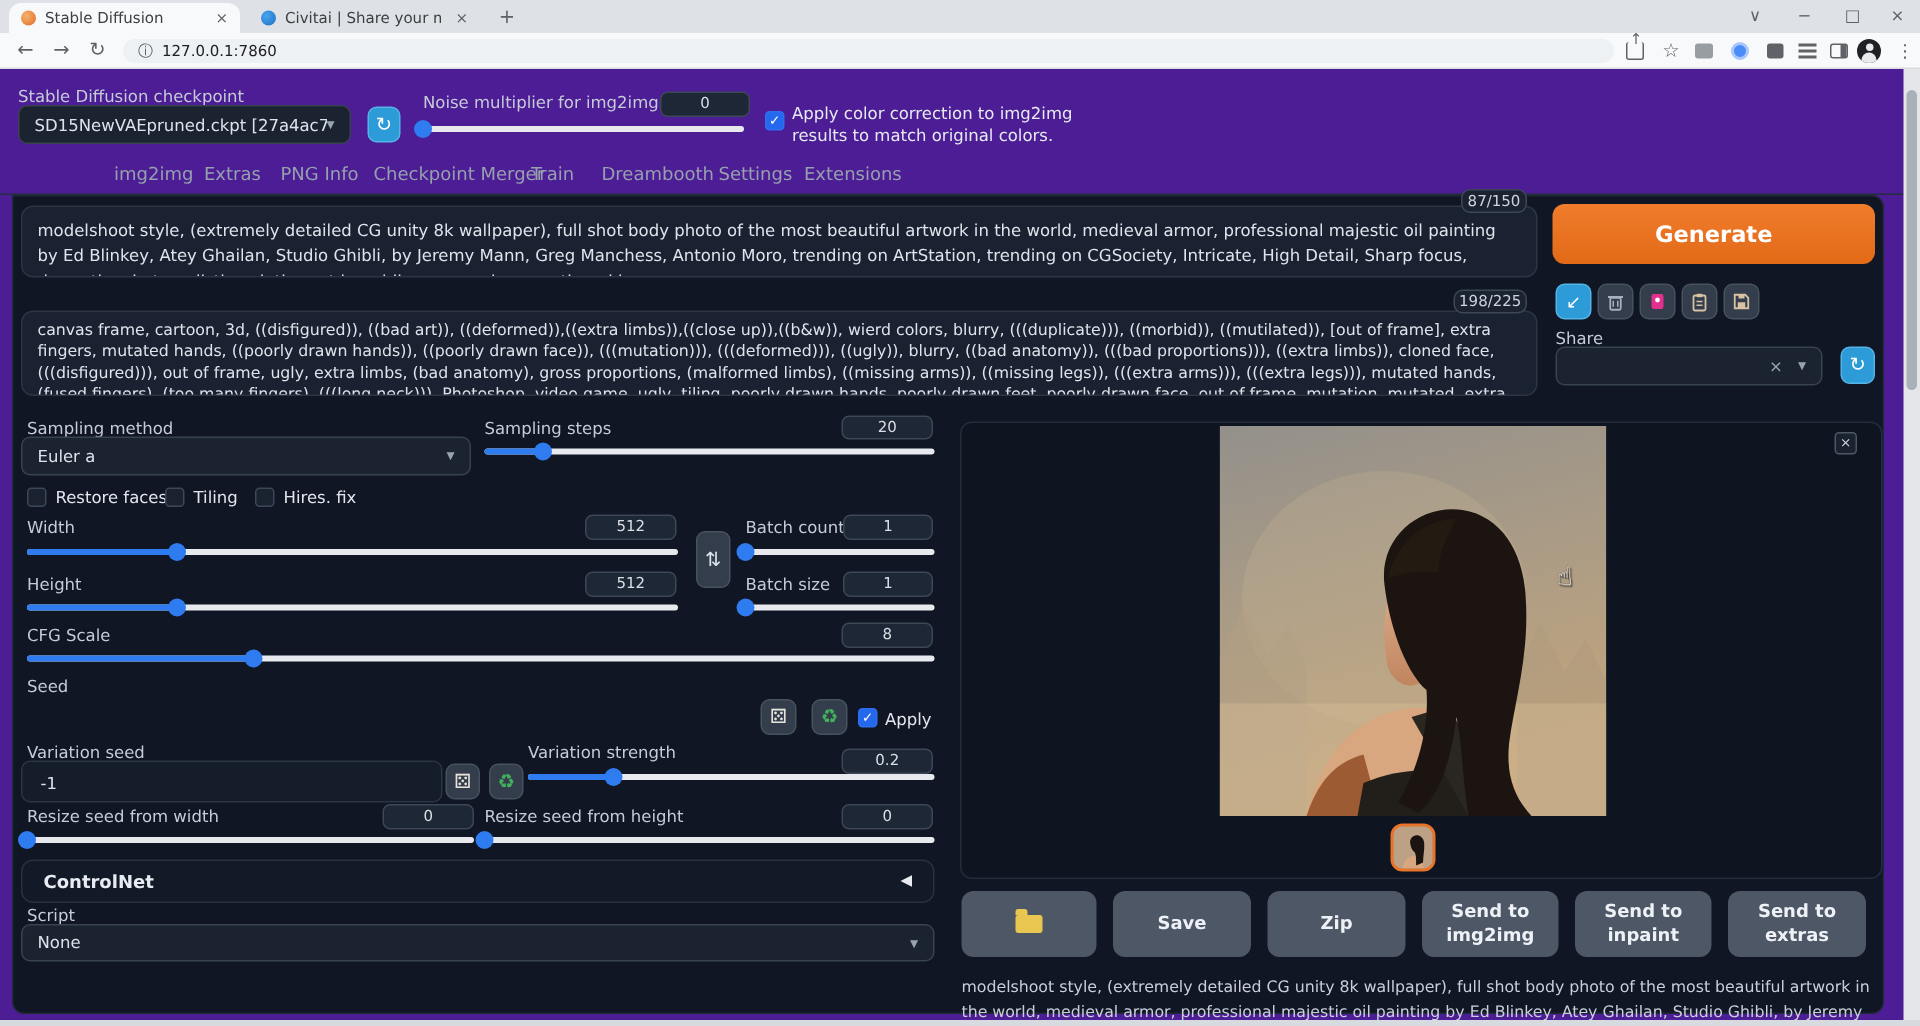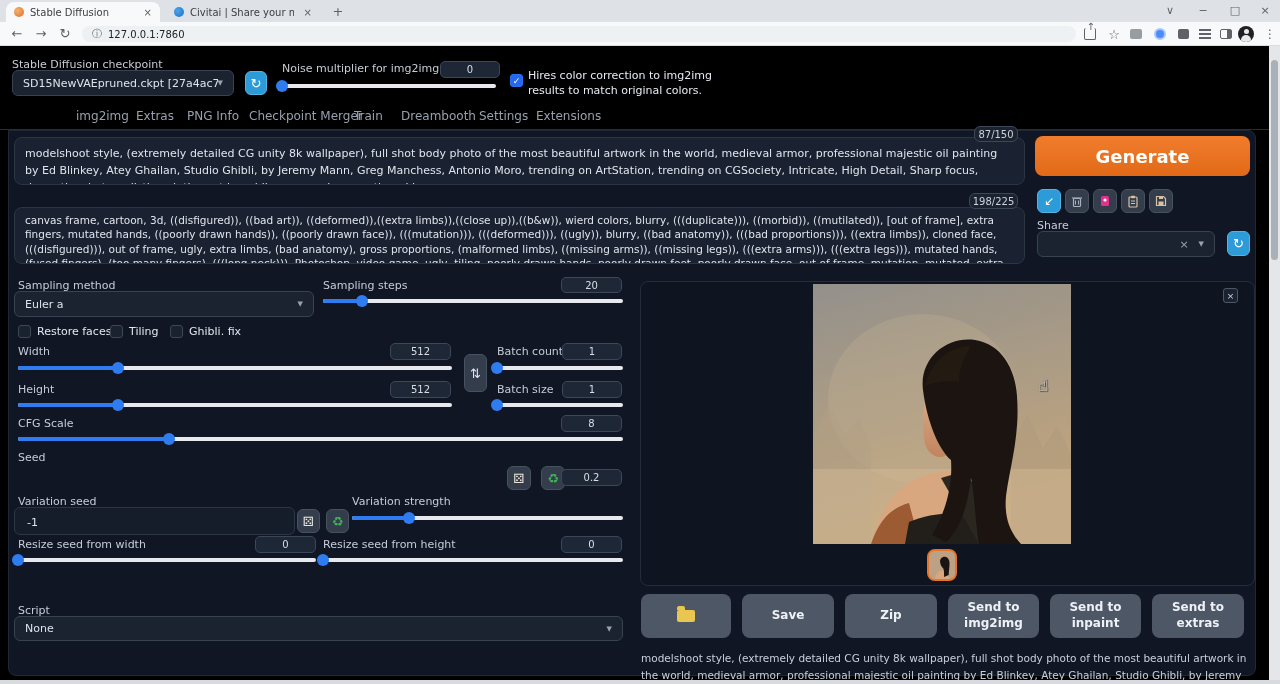--- a/index.html
+++ b/index.html
@@ -26,21 +26,21 @@
   .bluedot { position:absolute; top:6px; left:1154px; width:12px; height:12px; border-radius:50%; background:#4b8df8; border:2px solid #a9c7fb; }
   .puzzle { position:absolute; top:7px; left:1178px; width:11px; height:10px; background:#5f6368; border-radius:2px; }
   .listico { position:absolute; top:7px; left:1199px; width:12px; height:10px; border-top:2px solid #5f6368; border-bottom:2px solid #5f6368; }
   .listico::before { content:""; display:block; margin-top:2px; height:2px; background:#5f6368; }
   .panelico { position:absolute; top:7px; left:1220px; width:12px; height:10px; border:1.5px solid #5f6368; border-radius:2px; }
   .panelico::before { content:""; position:absolute; right:0; top:0; bottom:0; width:4px; background:#5f6368; }
   .shareico { position:absolute; top:6px; left:1084px; width:12px; height:12px; border:1.5px solid #5f6368; border-top:none; border-radius:2px; }
   .shareico::before { content:"↑"; position:absolute; top:-7px; left:1.5px; font-size:10px; color:#5f6368; }
 
   
-  .page { position:absolute; top:46px; left:0; width:1280px; height:634px; background:#000000; }
+  .page { position:absolute; top:46px; left:0; width:1280px; height:634px; background:#4c1d95; }
   .lbl { position:absolute; font-size:11px; color:#c5ccd7; white-space:nowrap; }
   .val { position:absolute; background:#1e2735; border:1px solid #3c4758; border-radius:5px; color:#d9dee6; font-size:10px; display:flex; align-items:center; justify-content:center; }
   .dd { position:absolute; background:#1b2331; border:1px solid #374253; border-radius:6px; color:#dde3eb; font-size:11px; display:flex; align-items:center; padding:0 10px; }
   .dd .arr { margin-left:auto; font-size:7px; color:#98a2b1; }
   .slider { position:absolute; height:12px; }
   .slider::before { content:""; position:absolute; top:4px; left:0; right:0; height:4px; background:#e7e9ee; border-radius:2px; }
   .sl-fill { position:absolute; top:4px; left:0; height:4px; width:var(--f); background:#2e7cf0; border-radius:2px; }
   .sl-knob { position:absolute; top:0; left:var(--f); width:12px; height:12px; margin-left:-6px; border-radius:50%; background:#2e7cf0; }
   .cb { position:absolute; width:13px; height:13px; background:#1a2230; border:1px solid #3c4758; border-radius:3px; }
   .cb.checked { background:#2468ee; border-color:#2e6ff2; color:#fff; font-size:9px; text-align:center; line-height:12px; }
@@ -100,42 +100,42 @@
     <span class="arr">▼</span>
   </div>
   <div class="bluebtn" style="left:245px;top:25px;width:22px;height:24px;">↻</div>
   <div class="lbl" style="left:282px;top:16px;">Noise multiplier for img2img</div>
   <div class="val" style="left:440px;top:15px;width:60px;height:17px;">0</div>
   <div class="slider" style="left:282px;top:34px;width:214px;--f:0%;">
       <div class="sl-fill"></div>
       <div class="sl-knob"></div>
     </div>
   <div class="cb checked" style="left:510px;top:28px;">✓</div>
-  <div class="lbl" style="left:528px;top:22px;width:218px;white-space:normal;color:#e6eaf1;line-height:1.4;">Hires color correction to img2img results to match original colors.</div>
+  <div class="lbl" style="left:528px;top:22px;width:218px;white-space:normal;color:#e6eaf1;line-height:1.4;">Apply color correction to img2img results to match original colors.</div>
 
   <div style="position:absolute;left:0;top:83px;width:1280px;height:1px;background:#242e3d;"></div>
   <div class="navtab active" style="left:14px;">txt2img</div>
   <div class="navtab" style="left:76px;top:63px;">img2img</div>
   <div class="navtab" style="left:136px;top:63px;">Extras</div>
   <div class="navtab" style="left:187px;top:63px;">PNG Info</div>
   <div class="navtab" style="left:249px;top:63px;">Checkpoint Merger</div>
   <div class="navtab" style="left:354px;top:63px;text-align:right;">Train</div>
   <div class="navtab" style="left:401px;top:63px;">Dreambooth</div>
   <div class="navtab" style="left:479px;top:63px;">Settings</div>
   <div class="navtab" style="left:536px;top:63px;">Extensions</div>
 
   <div style="position:absolute;left:8px;top:84px;width:1248px;height:546px;background:#101624;border:1px solid #1f2936;border-radius:0 8px 8px 8px;"></div>
 
   <div class="badge" style="left:974px;top:80px;width:44px;height:16px;">87/150</div>
   <div class="textbox" style="left:14px;top:91px;width:1011px;height:48px;">modelshoot style, (extremely detailed CG unity 8k wallpaper), full shot body photo of the most beautiful artwork in the world, medieval armor, professional majestic oil painting by Ed Blinkey, Atey Ghailan, Studio Ghibli, by Jeremy Mann, Greg Manchess, Antonio Moro, trending on ArtStation, trending on CGSociety, Intricate, High Detail, Sharp focus, dramatic, photorealistic painting art by midjourney and greg rutkowski</div>
 
   <div class="badge" style="left:969px;top:147px;width:49px;height:16px;">198/225</div>
   <div class="textbox" style="left:14px;top:161px;width:1011px;height:57px;font-size:10.5px;line-height:1.38;padding:5px 10px;">canvas frame, cartoon, 3d, ((disfigured)), ((bad art)), ((deformed)),((extra limbs)),((close up)),((b&amp;w)), wierd colors, blurry, (((duplicate))), ((morbid)), ((mutilated)), [out of frame], extra fingers, mutated hands, ((poorly drawn hands)), ((poorly drawn face)), (((mutation))), (((deformed))), ((ugly)), blurry, ((bad anatomy)), (((bad proportions))), ((extra limbs)), cloned face, (((disfigured))), out of frame, ugly, extra limbs, (bad anatomy), gross proportions, (malformed limbs), ((missing arms)), ((missing legs)), (((extra arms))), (((extra legs))), mutated hands, (fused fingers), (too many fingers), (((long neck))), Photoshop, video game, ugly, tiling, poorly drawn hands, poorly drawn feet, poorly drawn face, out of frame, mutation, mutated, extra limbs, extra legs, extra arms, disfigured, deformed, cross-eye, body out of frame, blurry, bad art, bad anatomy, 3d render</div>
 
-  <div style="position:absolute;left:1035px;top:90px;width:215px;height:40px;background:linear-gradient(180deg,#f07c2c,#e26a17);border-radius:8px;color:#fff;font-size:18px;font-weight:600;display:flex;align-items:center;justify-content:center;">Generate</div>
+  <div style="position:absolute;left:1035px;top:90px;width:215px;height:40px;background:linear-gradient(180deg,#f07c2c,#e26a17);border-radius:8px;color:#fff;font-size:15px;font-weight:600;display:flex;align-items:center;justify-content:center;">Generate</div>
   <div class="bluebtn" style="left:1037px;top:143px;width:24px;height:24px;font-size:12px;">↙</div>
   <div class="toolbtn" style="left:1065px;top:143px;width:24px;height:24px;">
     <svg class="svgico" width="12" height="13" viewBox="0 0 12 13">
         <rect x="2.5" y="3.5" width="7" height="8" rx="1" fill="none" stroke="#a7b0bc" stroke-width="1.2"></rect>
         <line x1="1" y1="3" x2="11" y2="3" stroke="#a7b0bc" stroke-width="1.2"></line>
         <line x1="4.5" y1="5.5" x2="4.5" y2="9.5" stroke="#a7b0bc" stroke-width="1"></line>
         <line x1="7.5" y1="5.5" x2="7.5" y2="9.5" stroke="#a7b0bc" stroke-width="1"></line>
       </svg>
   </div>
   <div class="toolbtn" style="left:1093px;top:143px;width:24px;height:24px;">
@@ -176,21 +176,21 @@
   <div class="slider" style="left:323px;top:249px;width:300px;--f:13%;">
       <div class="sl-fill"></div>
       <div class="sl-knob"></div>
     </div>
 
   <div class="cb" style="left:18px;top:279px;"></div>
   <div class="lbl" style="left:37px;top:279px;color:#e2e7ee;">Restore faces</div>
   <div class="cb" style="left:110px;top:279px;"></div>
   <div class="lbl" style="left:129px;top:279px;color:#e2e7ee;">Tiling</div>
   <div class="cb" style="left:170px;top:279px;"></div>
-  <div class="lbl" style="left:189px;top:279px;color:#e2e7ee;">Ghibli. fix</div>
+  <div class="lbl" style="left:189px;top:279px;color:#e2e7ee;">Hires. fix</div>
 
   <div class="lbl" style="left:18px;top:299px;">Width</div>
   <div class="val" style="left:390px;top:297px;width:61px;height:17px;">512</div>
   <div class="slider" style="left:18px;top:316px;width:434px;--f:23%;">
       <div class="sl-fill"></div>
       <div class="sl-knob"></div>
     </div>
   <div class="toolbtn" style="left:464px;top:308px;width:23px;height:38px;color:#dfe4ec;font-size:13px;">⇅</div>
   <div class="lbl" style="left:497px;top:299px;">Batch count</div>
   <div class="val" style="left:562px;top:297px;width:60px;height:17px;">1</div>
@@ -223,39 +223,43 @@
   <div class="toolbtn" style="left:507px;top:420px;width:24px;height:24px;color:#e8e3da;font-size:13px;">⚄</div>
   <div class="toolbtn" style="left:541px;top:420px;width:24px;height:24px;color:#43b05c;font-size:13px;">♻</div>
   <div class="cb checked" style="left:572px;top:426px;">✓</div>
   <div class="lbl" style="left:590px;top:427px;color:#e2e7ee;">Apply</div>
 
   <div class="lbl" style="left:18px;top:449px;">Variation seed</div>
   <div class="textbox" style="left:14px;top:461px;width:281px;height:28px;border-radius:6px;padding:6px 12px;background:#161d2a;">-1</div>
   <div class="toolbtn" style="left:297px;top:463px;width:23px;height:24px;color:#e8e3da;font-size:13px;">⚄</div>
   <div class="toolbtn" style="left:326px;top:463px;width:23px;height:24px;color:#43b05c;font-size:13px;">♻</div>
   <div class="lbl" style="left:352px;top:449px;">Variation strength</div>
-  <div class="val" style="left:561px;top:423px;width:61px;height:17px;">0.2</div>
+  <div class="val" style="left:561px;top:453px;width:61px;height:17px;">0.2</div>
   <div class="slider" style="left:352px;top:466px;width:271px;--f:21%;">
       <div class="sl-fill"></div>
       <div class="sl-knob"></div>
     </div>
 
   <div class="lbl" style="left:18px;top:492px;">Resize seed from width</div>
   <div class="val" style="left:255px;top:490px;width:61px;height:17px;">0</div>
   <div class="slider" style="left:18px;top:508px;width:298px;--f:0%;">
       <div class="sl-fill"></div>
       <div class="sl-knob"></div>
     </div>
   <div class="lbl" style="left:323px;top:492px;">Resize seed from height</div>
   <div class="val" style="left:561px;top:490px;width:61px;height:17px;">0</div>
   <div class="slider" style="left:323px;top:508px;width:300px;--f:0%;">
       <div class="sl-fill"></div>
       <div class="sl-knob"></div>
     </div>
 
+  <div style="position:absolute;left:14px;top:527px;width:609px;height:29px;background:#121927;border:1px solid #27313f;border-radius:8px;display:flex;align-items:center;padding:0 14px;color:#e8ecf2;font-size:12px;font-weight:bold;">
+    <span>ControlNet</span>
+    <span style="margin-left:auto;font-size:10px;color:#e8ecf2;">◀</span>
+  </div>
   <div class="lbl" style="left:18px;top:558px;">Script</div>
   <div class="dd" style="left:14px;top:570px;width:609px;height:25px;">
     <span>None</span>
     <span class="arr">▼</span>
   </div>
 
   <div style="position:absolute;left:640px;top:235px;width:615px;height:305px;background:#0f1520;border:1px solid #232d3b;border-radius:8px;"></div>
   <div style="position:absolute;left:1223px;top:242px;width:15px;height:15px;border:1px solid #4d5766;border-radius:3px;color:#cfd5de;font-size:9px;display:flex;align-items:center;justify-content:center;background:#1a2230;z-index:4;">×</div>
 
   <div style="position:absolute;left:813px;top:238px;width:258px;height:260px;overflow:hidden;">

